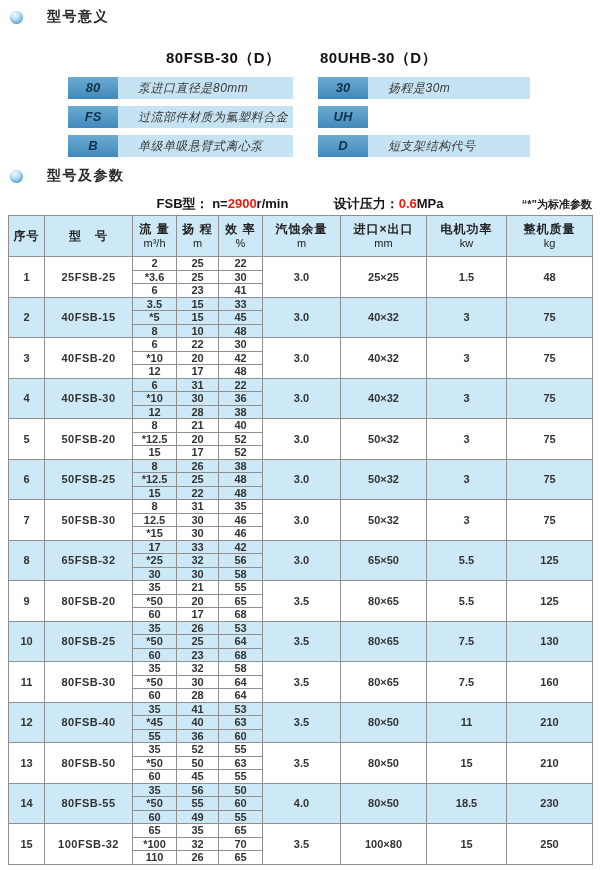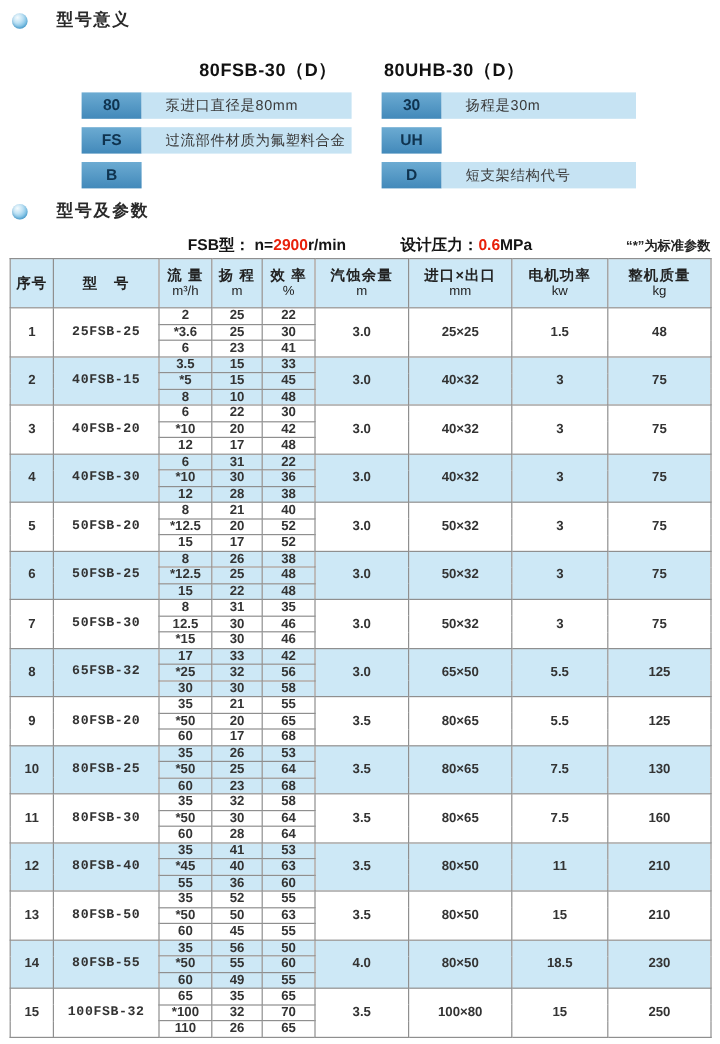--- a/index.html
+++ b/index.html
@@ -16,21 +16,21 @@
   }
   .section-title { font-size:14px; font-weight:bold; color:#2a2a2a; letter-spacing:1.5px; }
 
   .model-heading { position:absolute; top:49px; font-size:15px; font-weight:bold; color:#111; letter-spacing:.5px; }
   #heading-left  { left:166px; }
   #heading-right { left:320px; }
 
   .legend-col { position:absolute; top:77px; }
   #legend-left  { left:68px;  width:225px; }
   #legend-right { left:318px; width:212px; }
-  .legend-row { display:flex; height:22px; margin-bottom:7px; }
+  .legend-row { display:flex; height:22px; margin-bottom:7px;font-style:italic; }
   .legend-code {
     width:50px; flex:0 0 50px; text-align:center; line-height:22px;
     font-size:13px; font-weight:bold; color:#0f334f;
     background: linear-gradient(#6cabd2, #4289ba);
   }
   .legend-desc {
     flex:1; background:#c6e3f3; color:#3a3a3a;
     font-size:12px; line-height:22px; padding-left:20px;
     letter-spacing:.5px; white-space:nowrap; overflow:hidden;
   }
@@ -45,21 +45,21 @@
     position:absolute; top:215px; left:8px; width:584px;
     border-collapse:collapse; table-layout:fixed;
     font-size:11px; color:#333;
   }
   .spec th, .spec td { border:1px solid #8f8f8f; text-align:center; padding:0; overflow:hidden; }
   .spec thead th { background:#cde8f6; height:40px; color:#222; }
   .spec thead .lbl { font-size:12px; font-weight:bold; line-height:15px; letter-spacing:1px; }
   .spec thead .unit { font-size:11px; font-weight:normal; line-height:13px; }
   .spec tbody td { height:12.5px; line-height:12px; font-weight:bold; background:#ffffff; }
   .spec tbody.alt td { background:#cde8f6; }
-  .spec td[data-name="cell-model"] { letter-spacing:.5px;font-family:Liberation Mono, monospace; }
+  .spec td[data-name="cell-model"] { letter-spacing:.5px; }
 </style>
 </head>
 <body>
 
 <div class="section-hd" style="top:8px" data-name="section-model-meaning-header">
   <span class="bullet" data-name="section-bullet-icon"></span>
   <span class="section-title" data-name="section-title">型号意义</span>
 </div>
 
 <div class="model-heading" id="heading-left" data-name="model-heading-fsb">80FSB-30（D）</div>
@@ -69,20 +69,21 @@
   <div class="legend-row" data-name="legend-row">
     <div class="legend-code" data-name="legend-code-box">80</div>
     <div class="legend-desc" data-name="legend-description">泵进口直径是80mm</div>
   </div>
   <div class="legend-row" data-name="legend-row">
     <div class="legend-code" data-name="legend-code-box">FS</div>
     <div class="legend-desc" data-name="legend-description">过流部件材质为氟塑料合金</div>
   </div>
   <div class="legend-row" data-name="legend-row">
     <div class="legend-code" data-name="legend-code-box">B</div>
+    <div class="legend-desc" data-name="legend-description">单级单吸悬臂式离心泵</div>
   </div>
 </div>
 
 <div class="legend-col" id="legend-right" data-name="legend-column-uhb">
   <div class="legend-row" data-name="legend-row">
     <div class="legend-code" data-name="legend-code-box">30</div>
     <div class="legend-desc" data-name="legend-description">扬程是30m</div>
   </div>
   <div class="legend-row" data-name="legend-row">
     <div class="legend-code" data-name="legend-code-box">UH</div>

